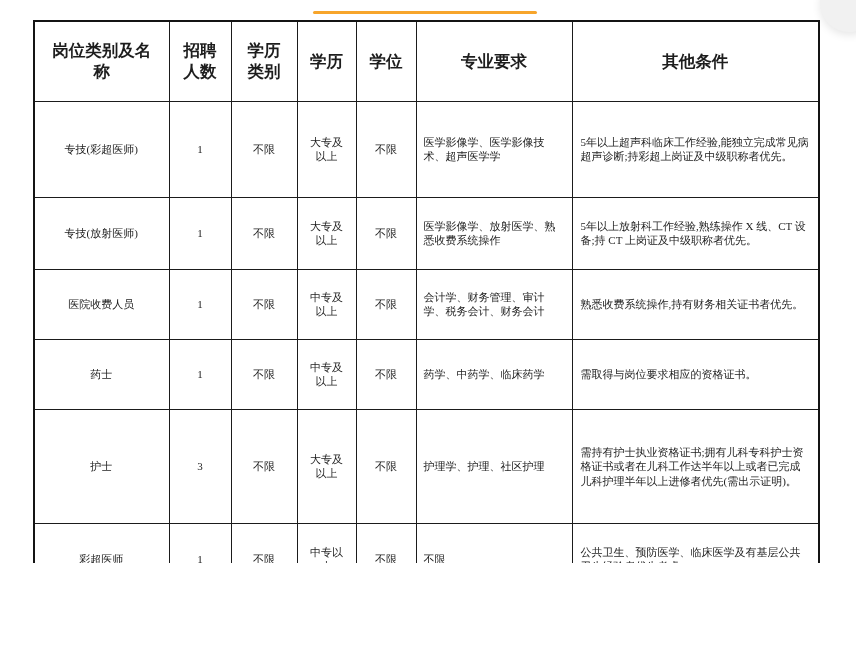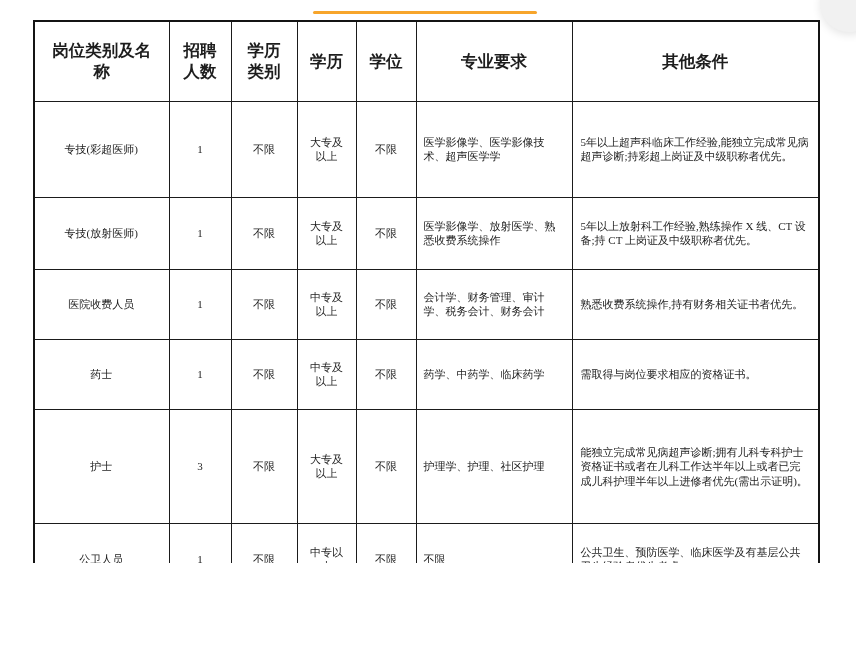--- a/index.html
+++ b/index.html
@@ -124,24 +124,24 @@
         <td class="c-major">药学、中药学、临床药学</td>
         <td class="c-other">需取得与岗位要求相应的资格证书。</td>
       </tr>
       <tr class="rh6">
         <td class="c-pos">护士</td>
         <td class="c-num">3</td>
         <td class="c-cat">不限</td>
         <td class="c-edu">大专及以上</td>
         <td class="c-deg">不限</td>
         <td class="c-major">护理学、护理、社区护理</td>
-        <td class="c-other">能独立完成常见病超声诊断;拥有儿科专科护士资格证书或者在儿科工作达半年以上或者已完成儿科护理半年以上进修者优先(需出示证明)。</td>
+        <td class="c-other">需持有护士执业资格证书;拥有儿科专科护士资格证书或者在儿科工作达半年以上或者已完成儿科护理半年以上进修者优先(需出示证明)。</td>
       </tr>
       <tr class="rh7">
-        <td class="c-pos">公卫人员</td>
+        <td class="c-pos">彩超医师</td>
         <td class="c-num">1</td>
         <td class="c-cat">不限</td>
         <td class="c-edu">中专以上</td>
         <td class="c-deg">不限</td>
         <td class="c-major">不限</td>
         <td class="c-other">公共卫生、预防医学、临床医学及有基层公共卫生经验者优先考虑。</td>
       </tr>
     </tbody>
   </table>
 

